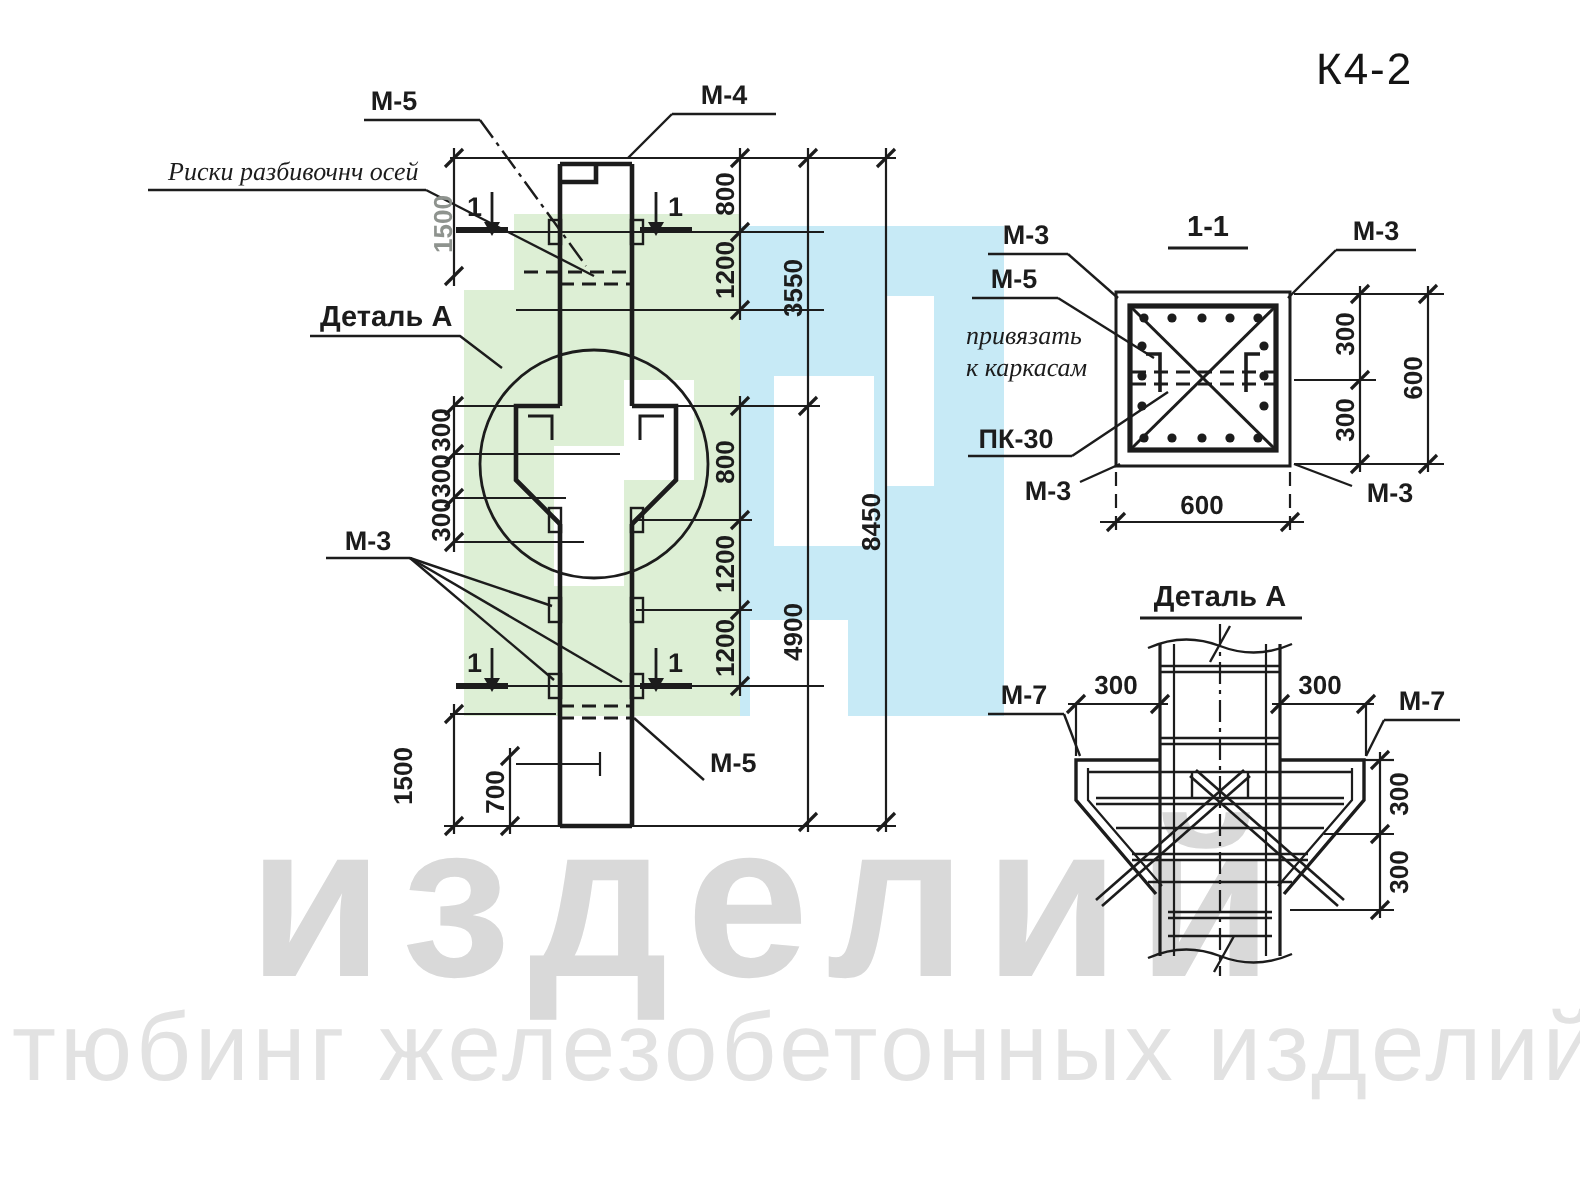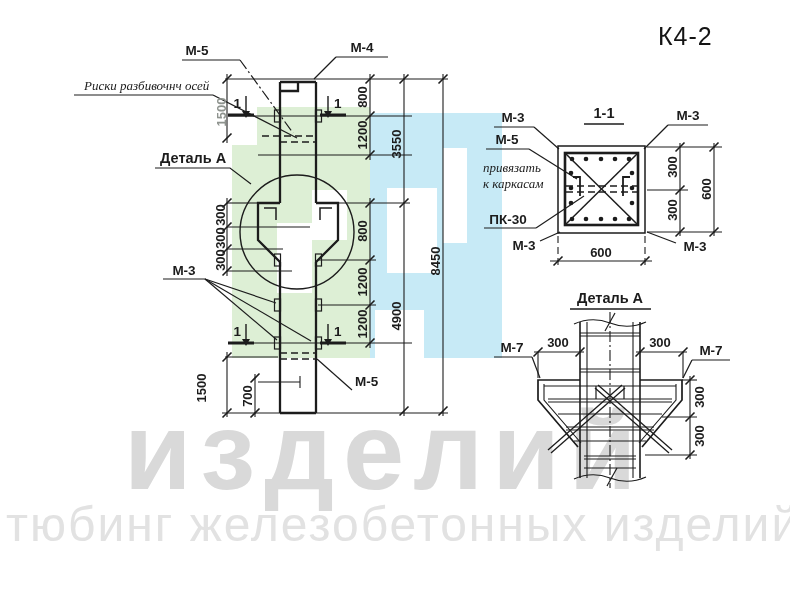--- a/index.html
+++ b/index.html
@@ -13,21 +13,21 @@
     font-family:"Liberation Sans",sans-serif;font-weight:bold;
     font-size:110px;line-height:1;letter-spacing:9px;color:#d9d9d9;white-space:nowrap;
   }
   #wm2{
     position:absolute;left:6px;top:501px;z-index:2;
     font-family:"Liberation Sans",sans-serif;font-weight:normal;
     font-size:48px;line-height:1;letter-spacing:2px;color:#e2e2e2;white-space:nowrap;
   }
   #sheet-title{
     position:absolute;left:658px;top:22px;z-index:4;
-    font-size:25px;color:#141414;letter-spacing:1px;
+    font-size:22px;color:#141414;letter-spacing:1px;
   }
   svg{position:absolute;left:0;top:0;z-index:3;}
   .ln{stroke:#1c1c1c;fill:none;}
   .thick{stroke-width:2.3;}
   .med{stroke-width:1.5;}
   .thin{stroke-width:1.1;}
   .dash{stroke-dasharray:7,4;}
   .dashdot{stroke-dasharray:11,3,2,3;}
   .dot{fill:#1c1c1c;stroke:none;}
   text{fill:#1c1c1c;}

